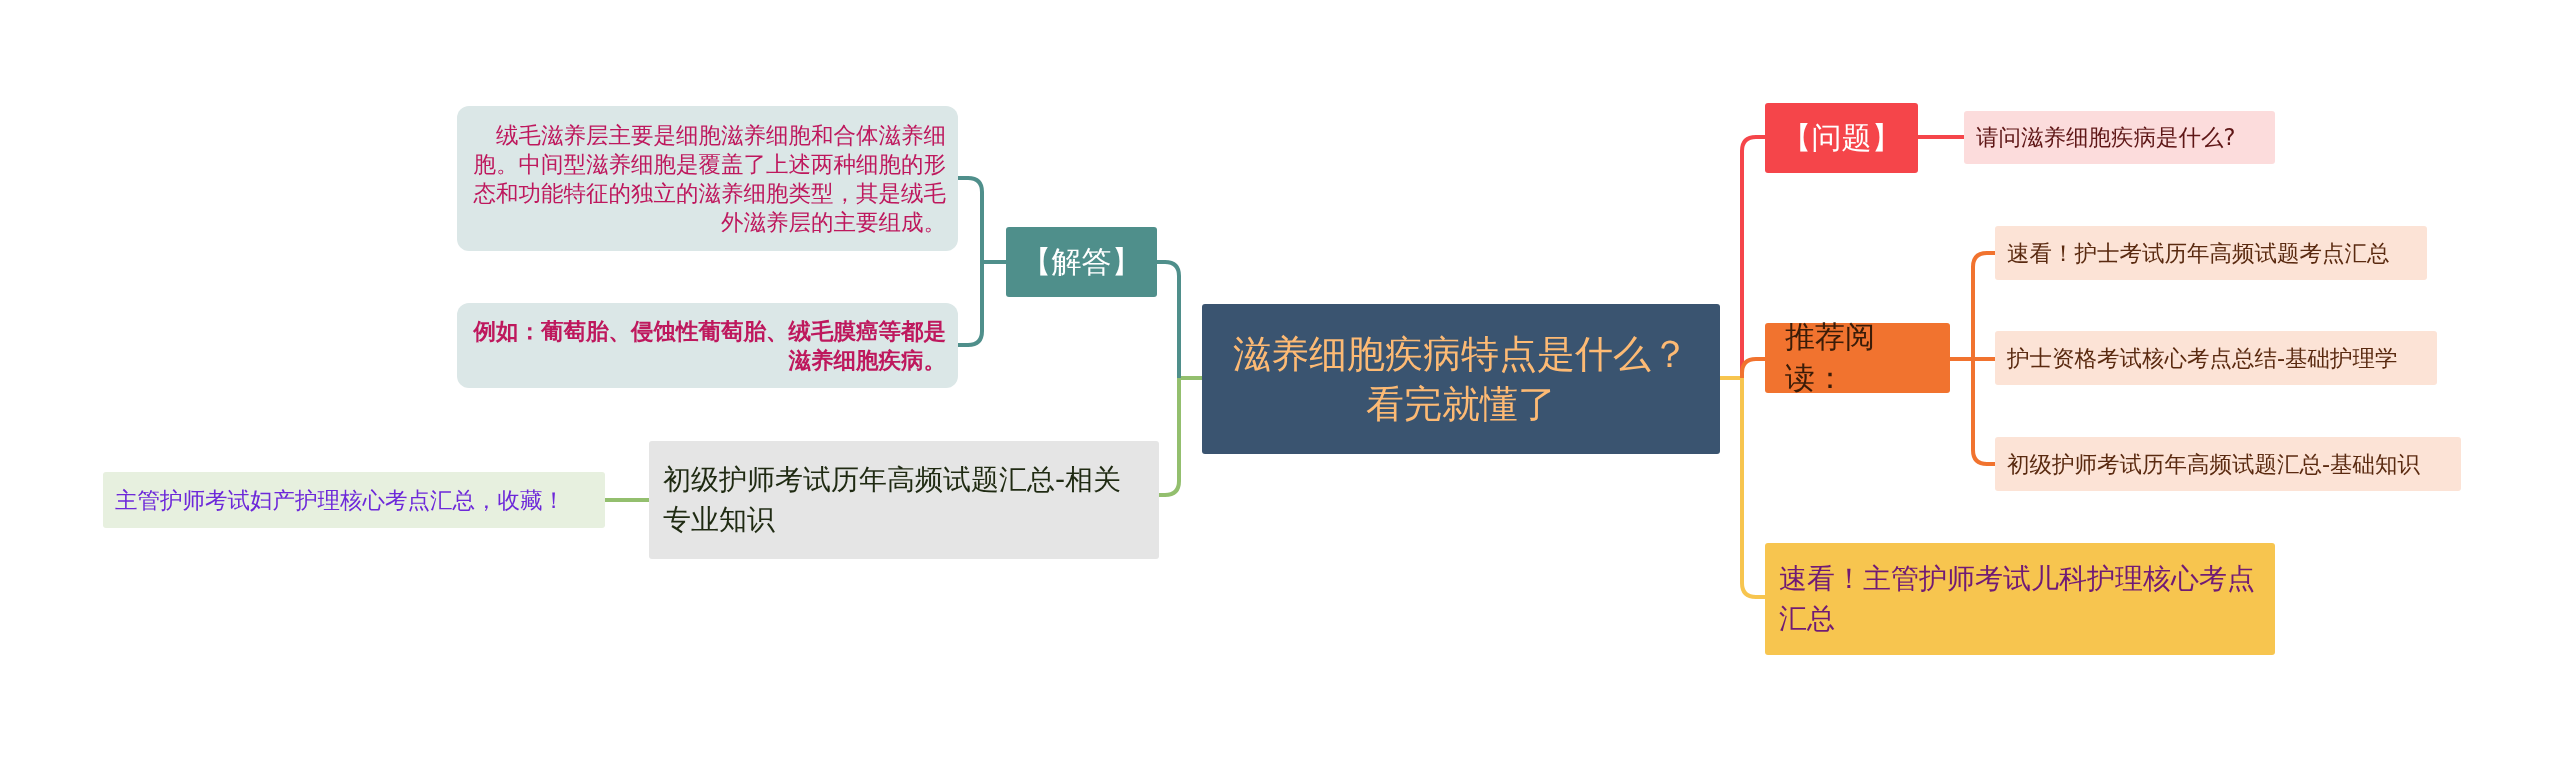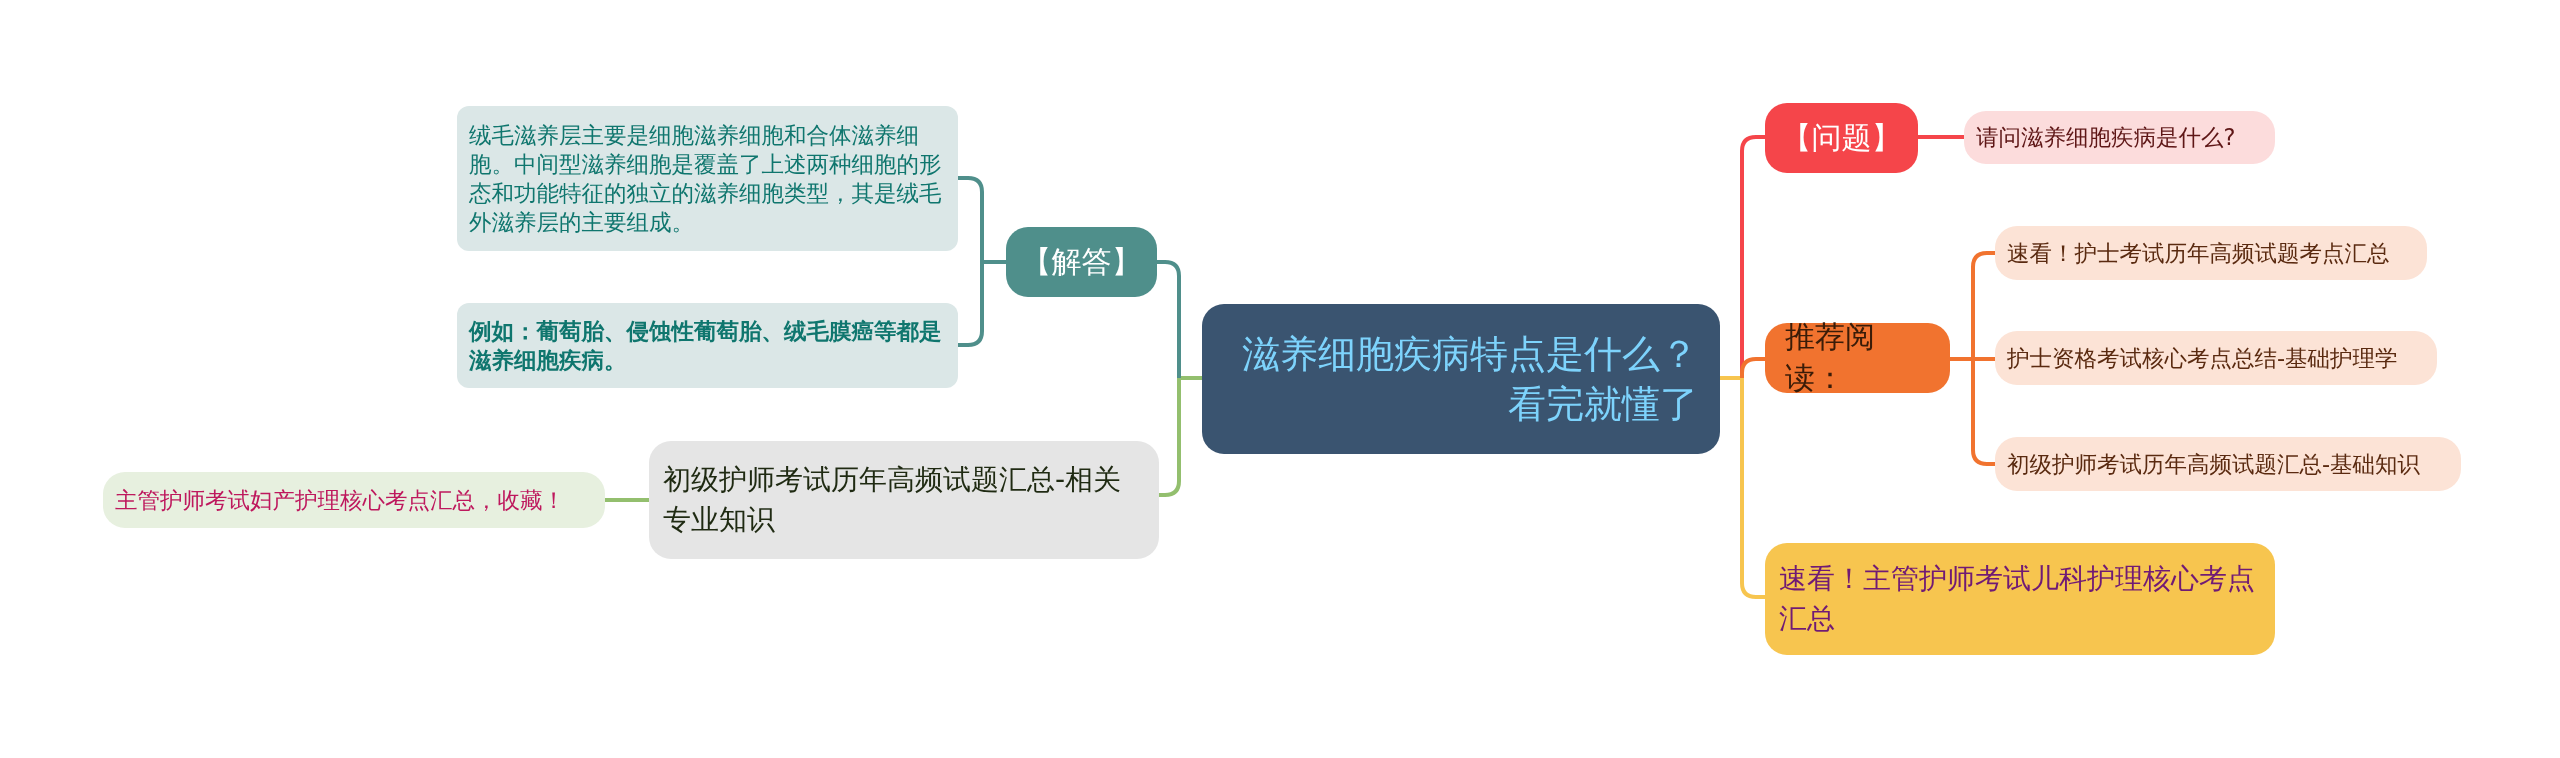--- a/index.html
+++ b/index.html
@@ -1,33 +1,33 @@
 <!DOCTYPE html>
 <html><head>
 <meta charset="utf-8">
 <style>
   html, body { margin:0; padding:0; background:#ffffff; }
   body { width:2560px; height:758px; position:relative; overflow:hidden;
          font-family:"DejaVu Sans","Liberation Sans",sans-serif; }
-  .node { position:absolute; box-sizing:border-box; border-radius:22px;
+  .node { position:absolute; box-sizing:border-box; border-radius:3px;
           display:flex; align-items:center; }
   .node span { display:block; }
   #lines { position:absolute; left:0; top:0; }
   .central { left:1202px; top:304px; width:518px; height:150px; background:#3a5470;
-             color:#7dd3fc; font-size:38px; line-height:50px; justify-content:center;
-             text-align:right; padding:0 22px; }
+             color:#fdba74; font-size:38px; line-height:50px; justify-content:center;
+             text-align:center; padding:0 22px; }
   .b-answer { left:1006px; top:227px; width:151px; height:70px; background:#4f8f8b; color:#ffffff;
               font-size:30px; justify-content:center; }
-  .t-answer { left:457px; background:#dbe7e7; color:#0f766e; font-size:22.5px; line-height:29px;
-              padding:0 12px; width:501px; border-radius:12px; }
+  .t-answer { left:457px; background:#dbe7e7; color:#be185d; font-size:22.5px; line-height:29px;
+              padding:0 12px; width:501px; border-radius:12px;text-align:right; }
   .t1 { top:106px; height:145px; }
   .t2 { top:303px; height:85px;font-weight:bold; }
   .b-green { left:649px; top:441px; width:510px; height:118px; background:#e5e5e5; color:#1f2a12;
              font-size:28px; line-height:40px; padding:0 14px; }
-  .leaf-green { left:103px; top:472px; width:502px; height:56px; background:#e7f0df; color:#be185d;
+  .leaf-green { left:103px; top:472px; width:502px; height:56px; background:#e7f0df; color:#6d28d9;
                 font-size:22.5px; padding:0 12px; }
   .b-question { left:1765px; top:103px; width:153px; height:70px; background:#f5454a; color:#ffffff;
                 font-size:30px; justify-content:center; }
   .leaf-question { left:1964px; top:111px; width:311px; height:53px; background:#fcdcdc; color:#5e1616;
                    font-size:22.5px; padding:0 12px; }
   .b-reading { left:1765px; top:323px; width:185px; height:70px; background:#f1732f; color:#3a1c08;
                font-size:30px; padding:0 20px; }
   .leaf-reading { left:1995px; background:#fce3d6; color:#5a2a10; font-size:22.5px; padding:8px 12px; height:54px; }
   .lr1 { top:226px; width:432px; }
   .lr2 { top:331px; width:442px; }

